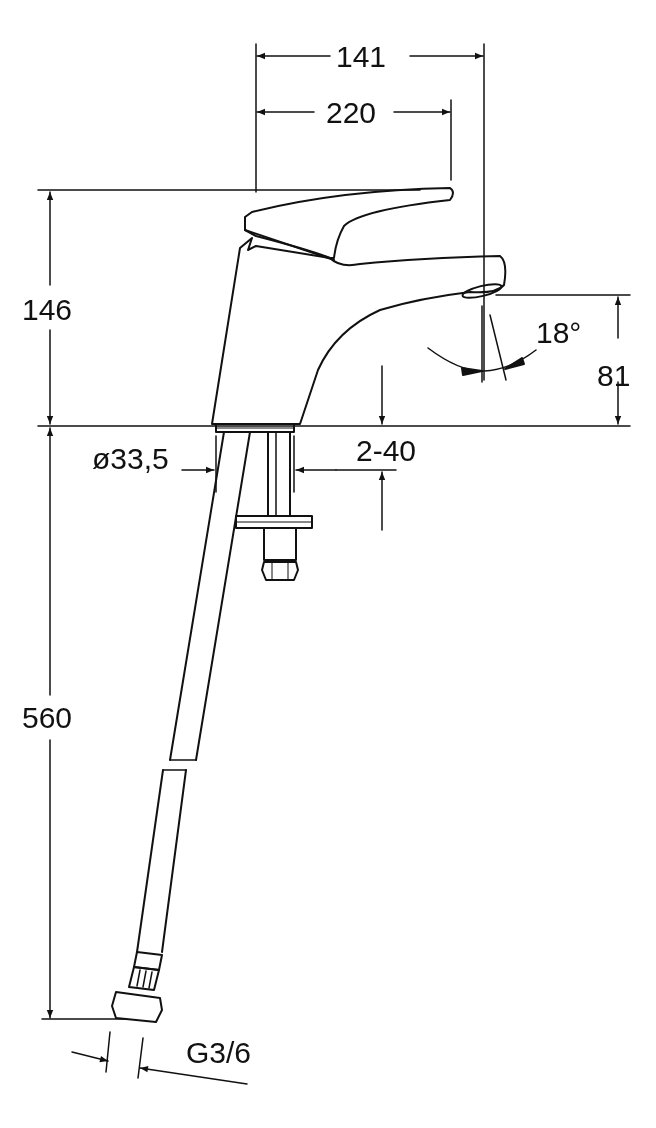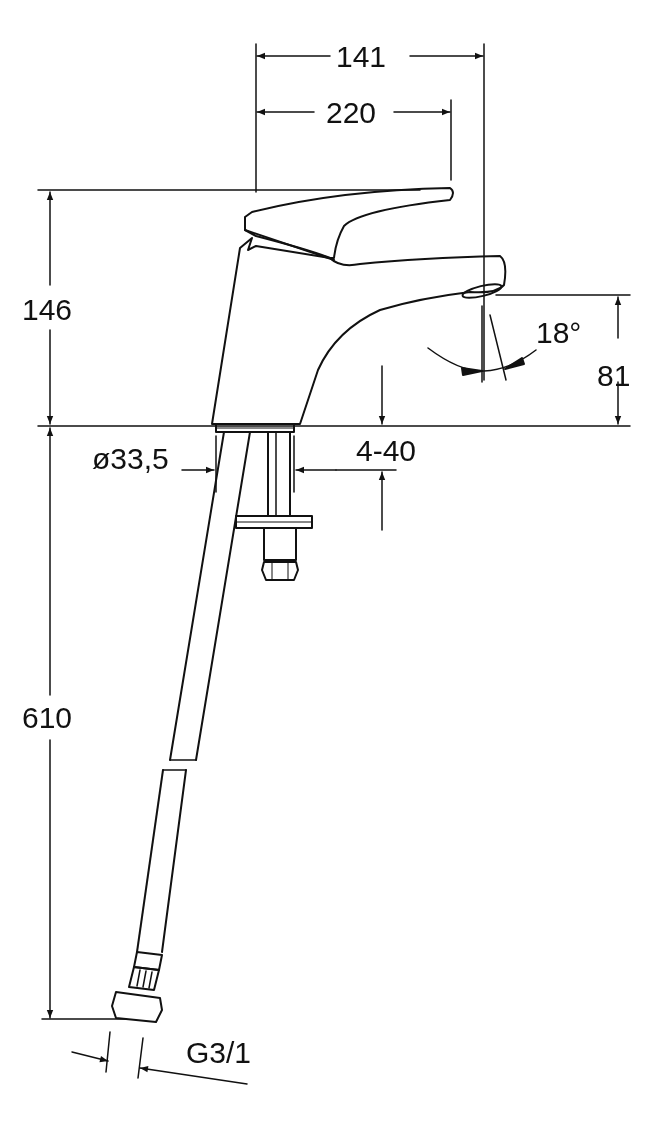--- a/index.html
+++ b/index.html
@@ -101,16 +101,16 @@
     <line x1="247" y1="1084" x2="140" y2="1068" stroke-width="1.5" marker-end="url(#arr)"></line>
   </g>
 </svg>
 
 <div class="dim-label" style="left:336px; top:42px;">141</div>
 <div class="dim-label" style="left:326px; top:98px;">220</div>
 <div class="dim-label" style="left:22px; top:295px;">146</div>
 <div class="dim-label" style="left:536px; top:318px;">18°</div>
 <div class="dim-label" style="left:597px; top:361px;">81</div>
 <div class="dim-label" style="left:92px; top:444px;">ø33,5</div>
-<div class="dim-label" style="left:356px; top:436px;">4-40</div>
-<div class="dim-label" style="left:22px; top:703px;">610</div>
-<div class="dim-label" style="left:186px; top:1038px;">G3/1</div>
+<div class="dim-label" style="left:356px; top:436px;">2-40</div>
+<div class="dim-label" style="left:22px; top:703px;">560</div>
+<div class="dim-label" style="left:186px; top:1038px;">G3/6</div>
 </div>
 
 </body></html>

